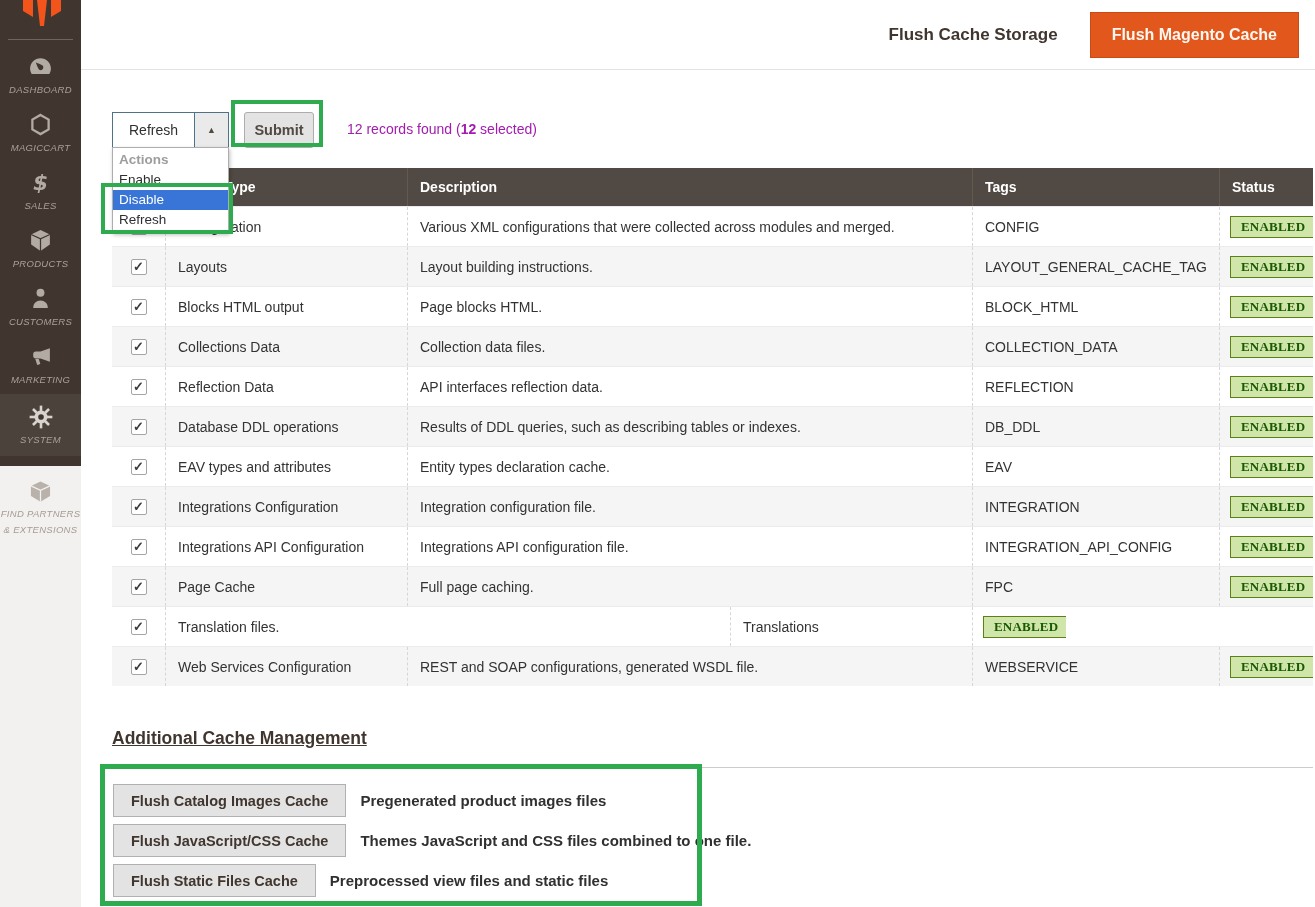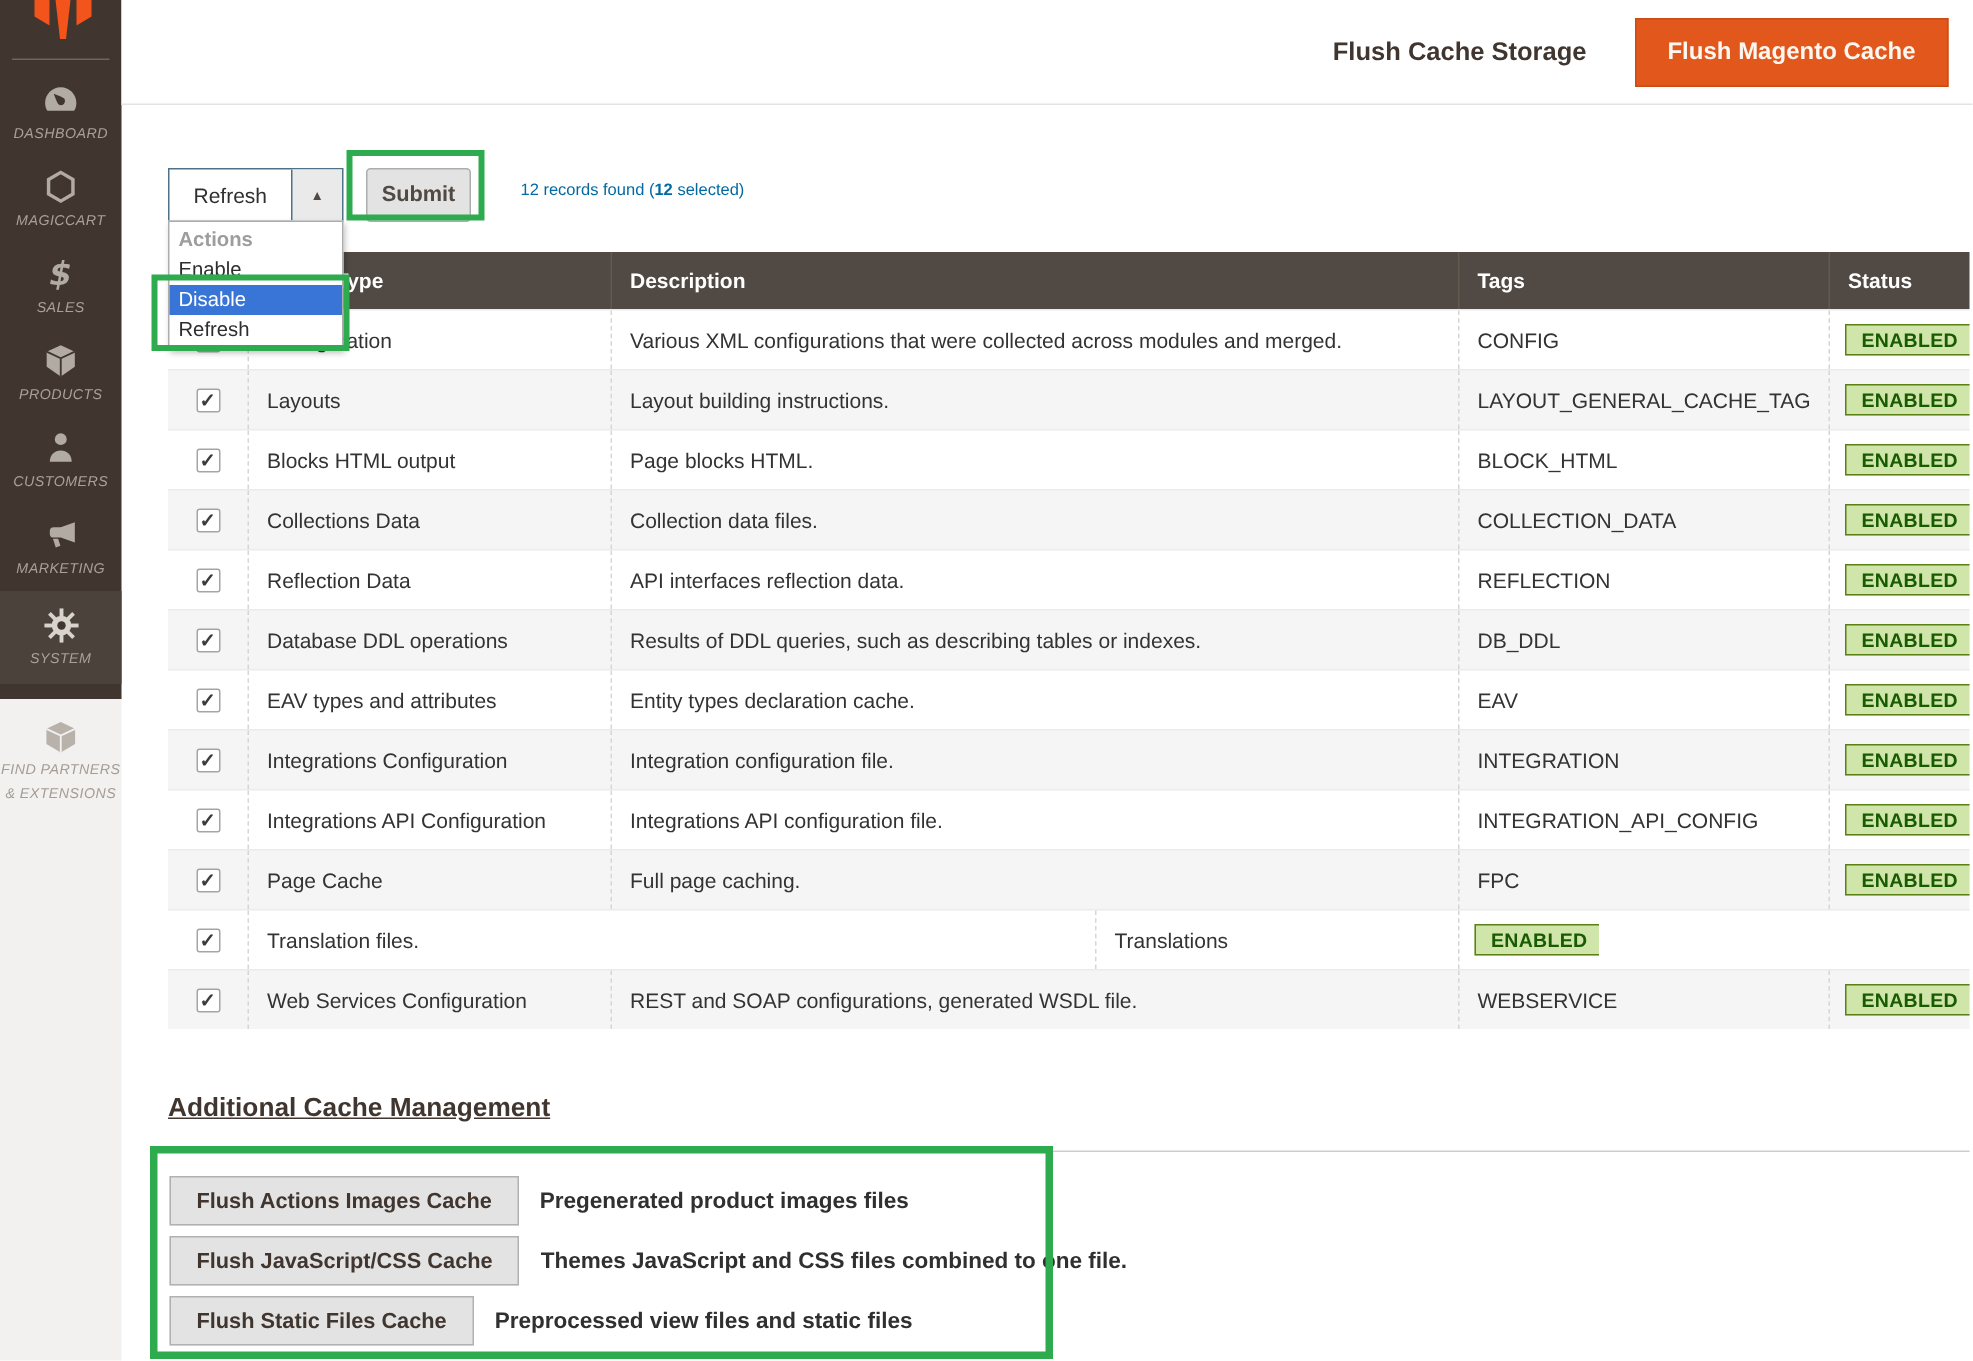--- a/index.html
+++ b/index.html
@@ -32,21 +32,21 @@
 
   
   .action-select { position:absolute; left:112px; top:112px; width:117px; height:36px; display:flex;
                    border:1px solid #4e7287; background:#fff; cursor:pointer; }
   .select-value { flex:1; display:flex; align-items:center; justify-content:center; font-size:14px; color:#303030; }
   .select-arrow { width:34px; border-left:1px solid #4e7287; background:#eaeaea; display:flex; align-items:center;
                   justify-content:center; font-size:9px; color:#514943; }
   .submit-btn { position:absolute; left:244px; top:112px; width:70px; height:36px; background:#e3e3e3;
                 border:1px solid #adadad; border-radius:3px; font-size:14.5px; font-weight:700; color:#514943;
                 display:flex; align-items:center; justify-content:center; cursor:pointer; }
-  .records { position:absolute; left:347px; top:121px; font-size:11px; color:#0369a1; }
+  .records { position:absolute; left:347px; top:121px; font-size:14px; color:#a21caf; }
   .records b { font-weight:700; }
 
   
   .dropdown { position:absolute; left:112px; top:147px; width:117px; background:#fff; border:1px solid #adadad;
               box-shadow:1px 2px 4px rgba(0,0,0,.25); z-index:5; padding:2px 0; }
   .dd-item { height:20px; line-height:20px; padding:0 6px; font-size:13.5px; color:#2e2e2e; cursor:pointer;
              white-space:nowrap; overflow:hidden; }
   .dd-group { font-weight:700; color:#9d9d9d; }
   .dd-selected { background:#3875d7; color:#fff; }
 
@@ -59,21 +59,21 @@
   .trow.striped { background:#f5f5f5; }
   .cell { display:flex; align-items:center; padding-left:12px; font-size:14px; color:#333;
           border-left:1px dashed #d6d6d6; overflow:hidden; white-space:nowrap; }
   .cell:first-child { border-left:none; justify-content:center; padding-left:0; }
   .c1 { width:53px; } .c2 { width:242px; } .c3 { width:565px; } .c4 { width:247px;text-align:right; } .c5 { width:94px; }
   .checkbox { width:16px; height:16px; background:#fff; border:1px solid #a5a5a5; border-radius:2px;
               display:flex; align-items:center; justify-content:center; font-size:13px; line-height:1;
               color:#3c3c3c; font-weight:700; cursor:pointer; }
   .badge { background:#d0e5a9; border:1px solid #5b8116; color:#185b00; font-size:13px; font-weight:700;
            padding:2px 10px; letter-spacing:.2px; }
-  .c5.cell { padding-left:10px; }
+  .c5.cell { padding-left:10px;font-family:Liberation Serif, serif; }
 
   
   .additional-title { position:absolute; left:112px; top:728px; font-size:17.5px; font-weight:700; color:#41362f;text-decoration:underline; }
   .additional-line { position:absolute; left:112px; top:767px; width:1201px; height:0; border-top:1px solid #cccccc; z-index:0; }
   .additional-rows { position:absolute; left:113px; top:784px; display:flex; flex-direction:column; gap:7px; z-index:2; }
   .add-row { display:flex; align-items:center; gap:14px; height:33px; }
   .add-btn { background:#e3e3e3; border:1px solid #b1b1b1; height:33px; padding:0 17px; display:flex; align-items:center;
              font-size:14.5px; font-weight:700; color:#41362f; cursor:pointer; white-space:nowrap; }
   .add-desc { font-size:15px; font-weight:700; color:#303030; white-space:nowrap; }
 
@@ -368,21 +368,21 @@
           <span class="badge v-status">ENABLED</span>
         </div>
   </div>
 </div>
 </div>
 
 <div class="additional-title">Additional Cache Management</div>
 <div class="additional-line"></div>
 <div class="additional-rows" id="additional-rows">
   <div class="add-row">
-    <button class="add-btn">Flush Actions Images Cache</button>
+    <button class="add-btn">Flush Catalog Images Cache</button>
     <span class="add-desc">Pregenerated product images files</span>
   </div>
 
   <div class="add-row">
     <button class="add-btn">Flush JavaScript/CSS Cache</button>
     <span class="add-desc">Themes JavaScript and CSS files combined to one file.</span>
   </div>
 
   <div class="add-row">
     <button class="add-btn">Flush Static Files Cache</button>

